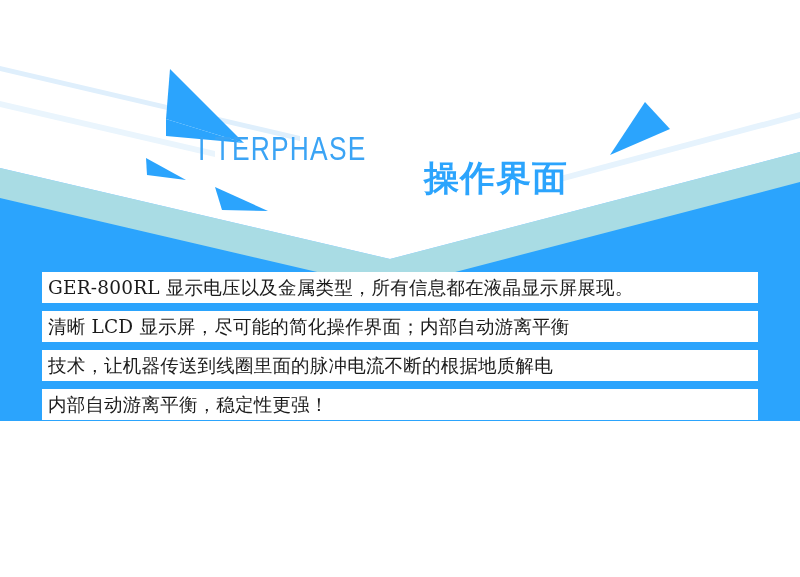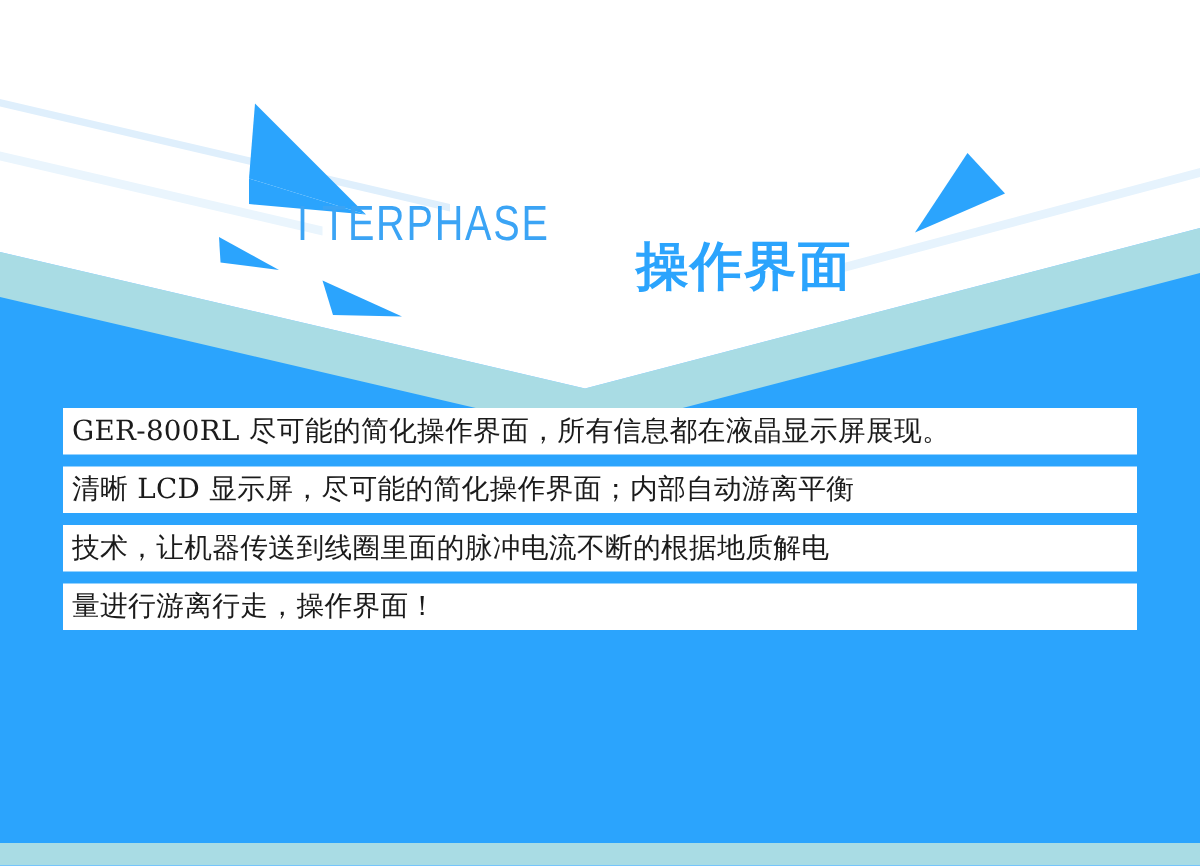--- a/index.html
+++ b/index.html
@@ -11,21 +11,21 @@
     width: 800px;
     height: 577px;
     overflow: hidden;
     font-family: "Liberation Sans", "DejaVu Sans", sans-serif;
     background: #ffffff;
   }
 
   .page {
     position: relative;
     width: 800px;
-    height: 577px;
+    height: 421px;
     overflow: hidden;
     background: #2ba4fd;
   }
 
   
   .banner-art {
     position: absolute;
     left: 0;
     top: 0;
     width: 800px;
@@ -127,19 +127,19 @@
 
     <rect x="0" y="562" width="800" height="15" fill="#a9dce4"></rect>
   </svg>
 
   <div class="header-text-row">
     <div class="brand-word">I TERPHASE</div>
     <div class="section-title">操作界面</div>
   </div>
 
   <div class="copy-block">
-    <span class="copy-line">GER-800RL 尽可能的简化操作界面，所有信息都在液晶显示屏展现。</span>
+    <span class="copy-line">GER-800RL 显示电压以及金属类型，所有信息都在液晶显示屏展现。</span>
     <span class="copy-line">清晰 LCD 显示屏，尽可能的简化操作界面；内部自动游离平衡</span>
     <span class="copy-line">技术，让机器传送到线圈里面的脉冲电流不断的根据地质解电</span>
-    <span class="copy-line short">量进行游离行走，操作界面！</span>
+    <span class="copy-line short">内部自动游离平衡，稳定性更强！</span>
   </div>
 
 </div>
 
 </body></html>

